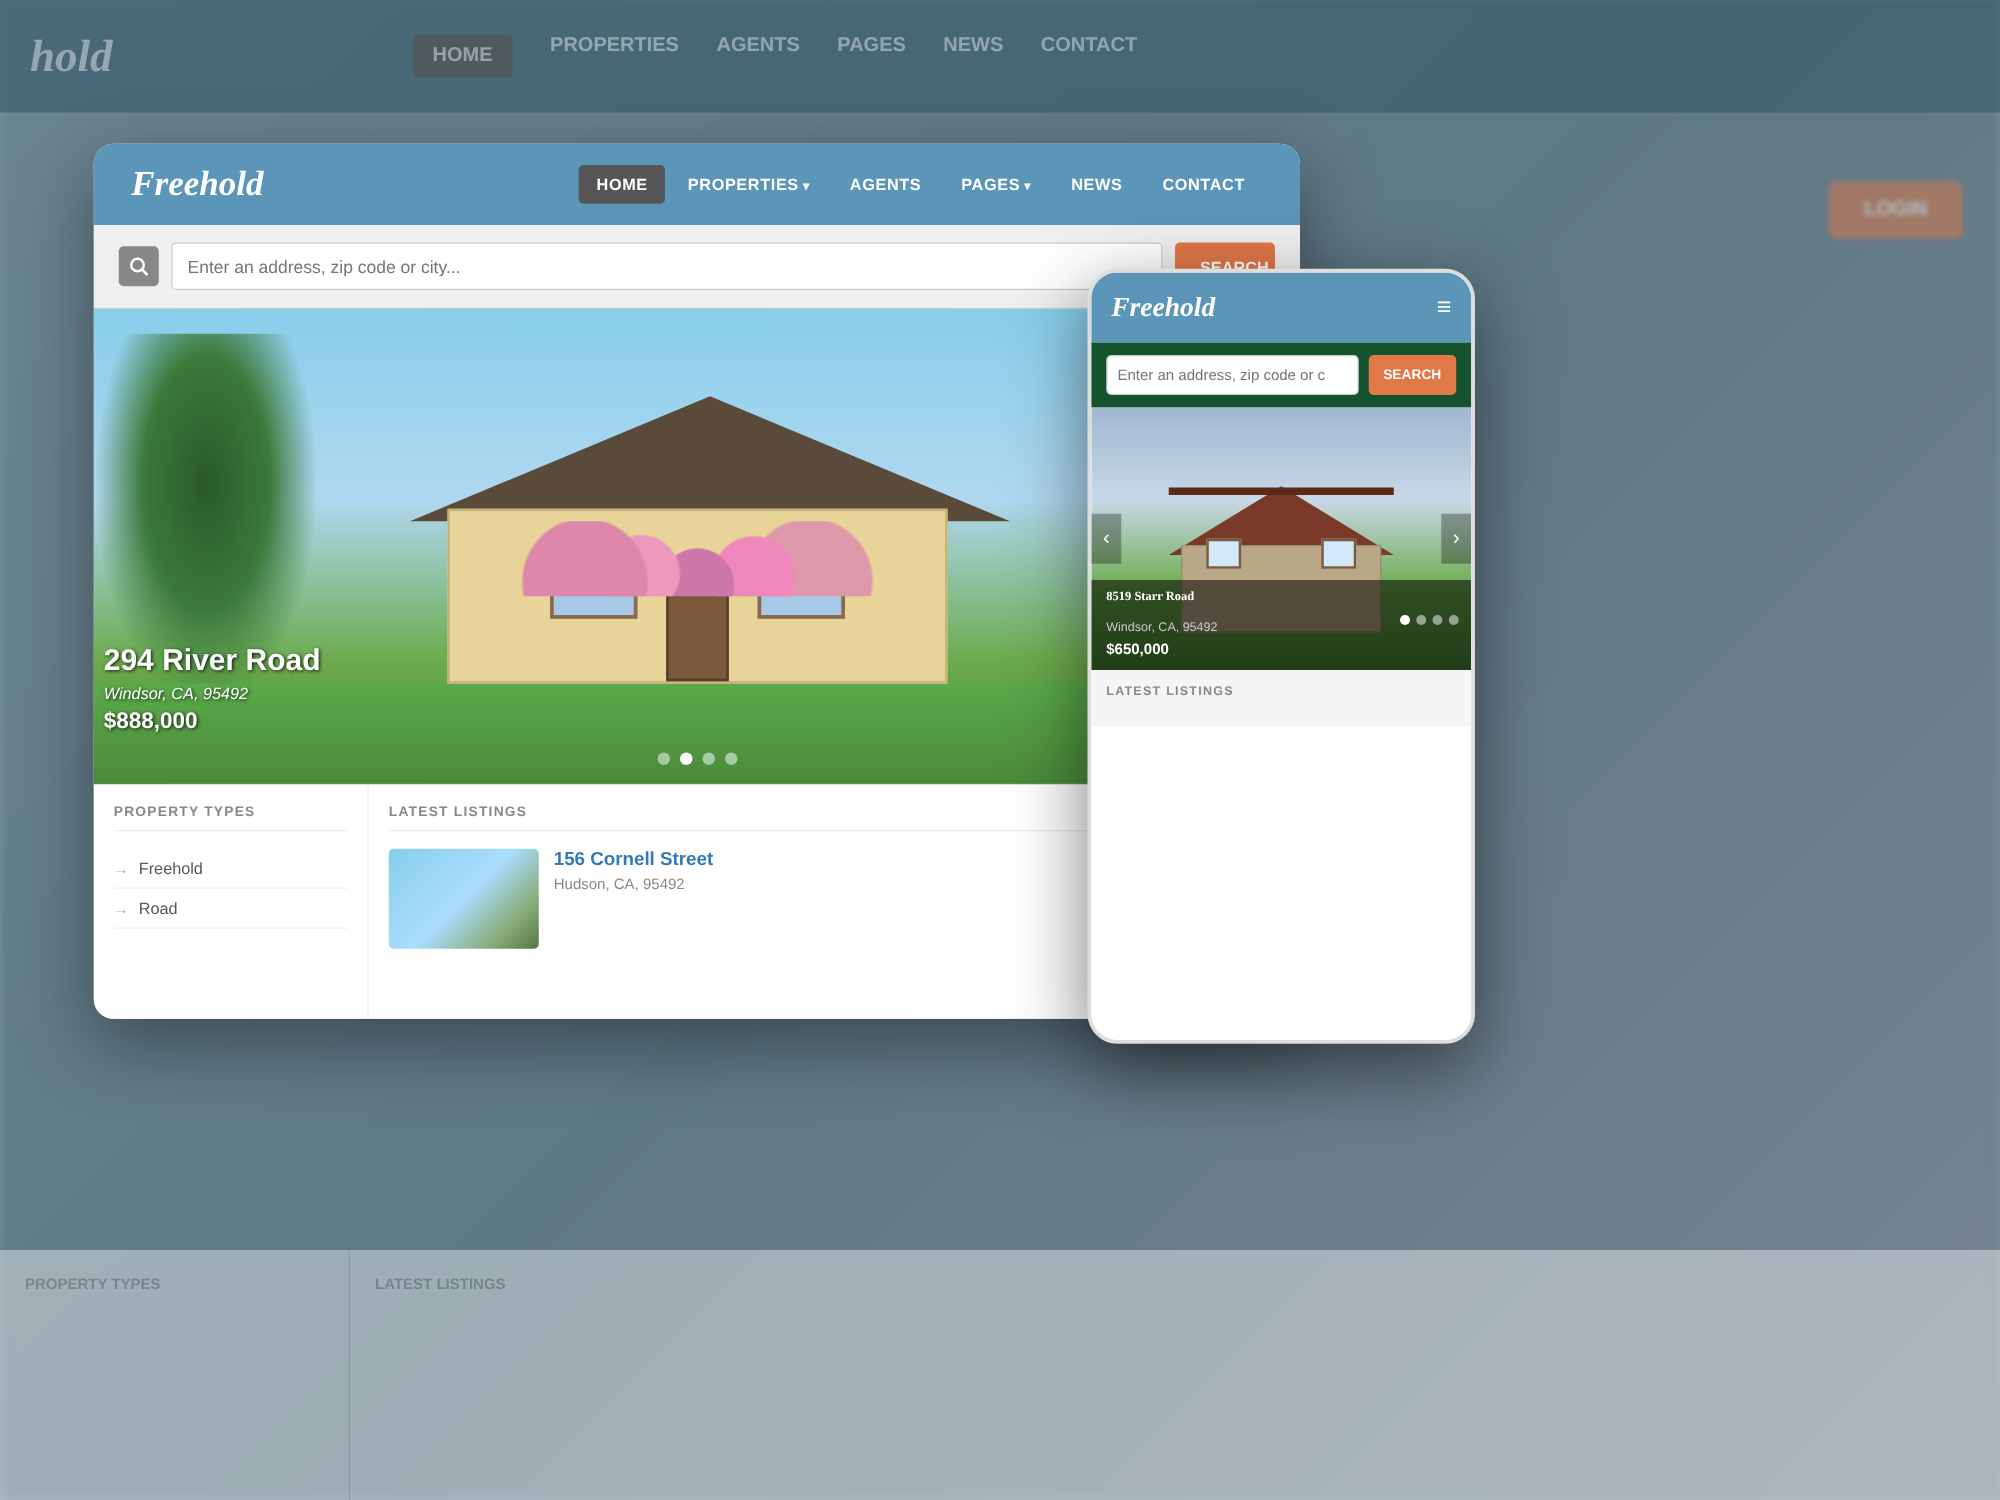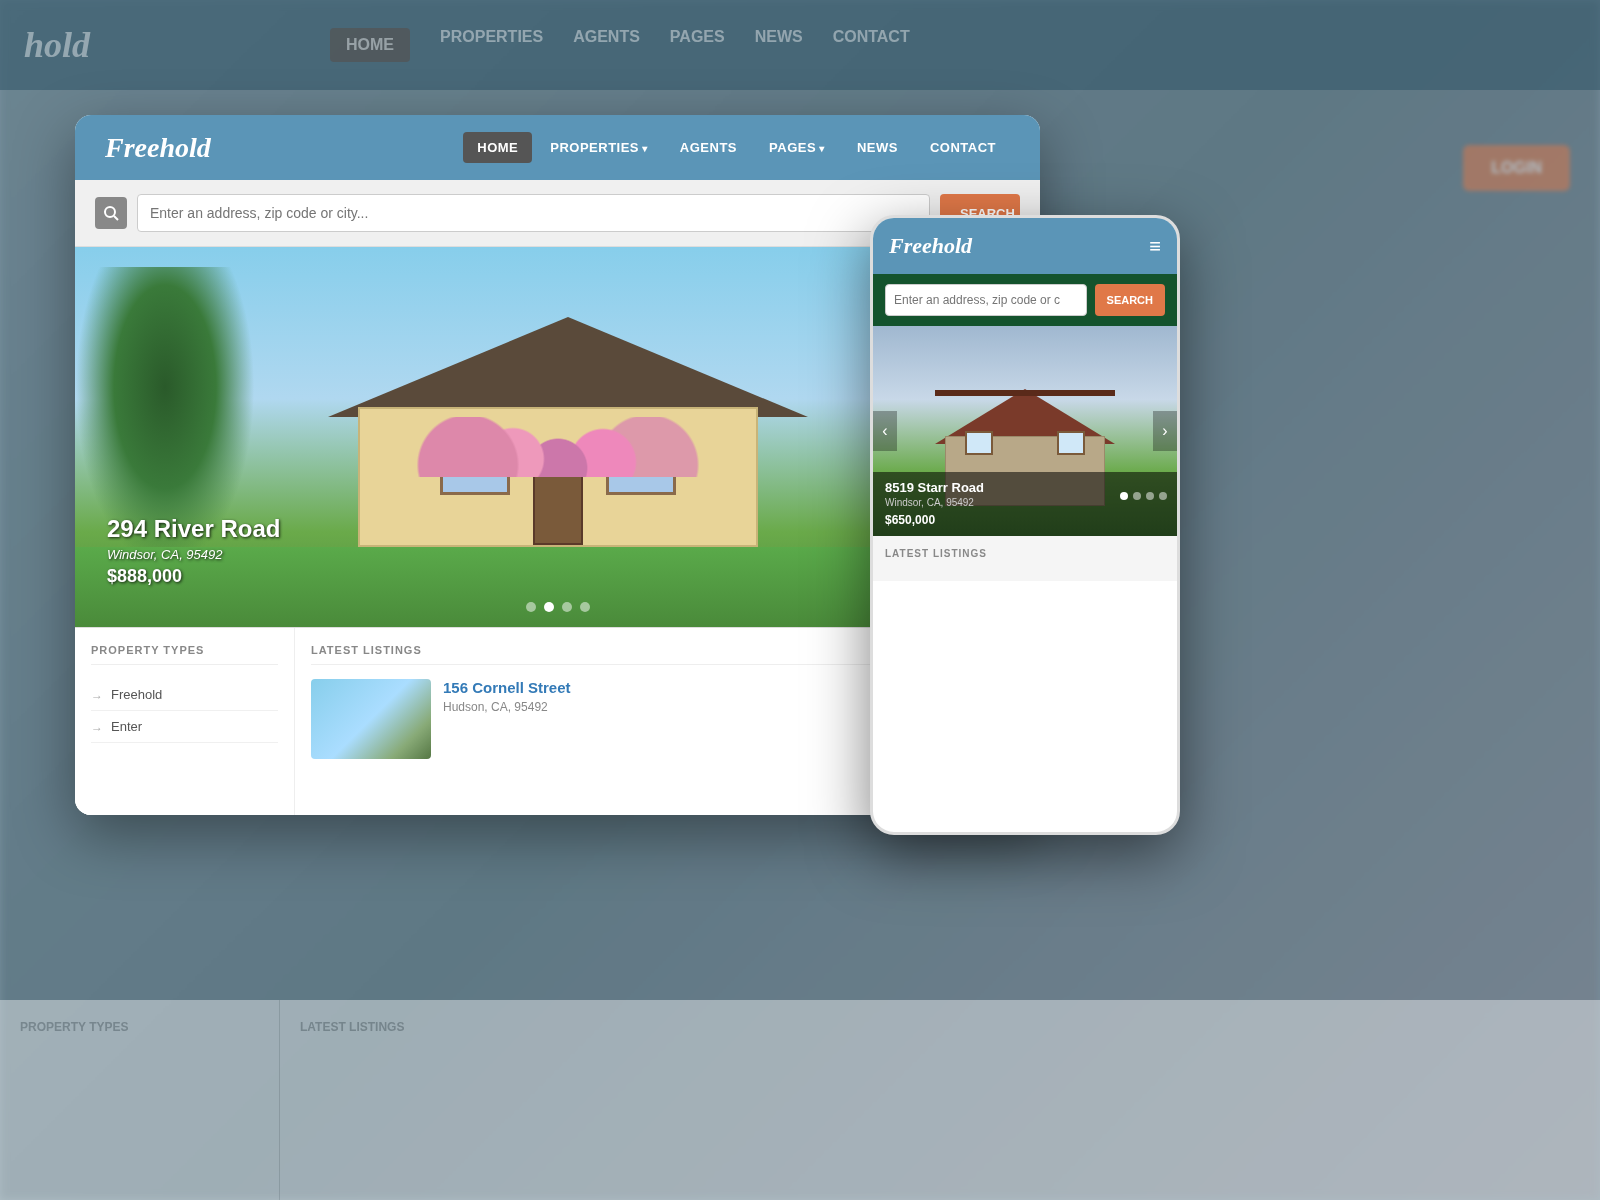--- a/index.html
+++ b/index.html
@@ -299,21 +299,21 @@
       top: 20px;
       right: 0;
       width: 150px;
       height: 280px;
       background: radial-gradient(ellipse at 50% 40%, #2a5a2a 0%, #3a7a3a 40%, transparent 70%);
     }
 
     .desk-hero-caption {
       position: absolute;
       bottom: 40px;
-      left: 32px;
+      left: 8px;
       color: white;
       text-shadow: 1px 1px 3px rgba(0,0,0,0.8);
     }
 
     .desk-hero-caption h2 {
       font-size: 24px;
       font-weight: bold;
       margin-bottom: 4px;
     }
 
@@ -571,23 +571,24 @@
       position: absolute;
       bottom: 0;
       left: 0;
       right: 0;
       background: rgba(0,0,0,0.55);
       padding: 8px 12px;
       color: white;
     }
 
     .mob-hero-caption h3 {
-      font-size: 13px;
-      font-weight: bold;
-      margin-bottom: 2px;
+      font-size: 10px;
+      font-weight: bold;
+      margin-bottom: 14px;
+      font-family: Liberation Serif, serif;
     }
 
     .mob-hero-caption p {
       font-size: 10px;
       color: #ccc;
       margin-bottom: 2px;
     }
 
     .mob-hero-caption .mob-price {
       font-size: 12px;
@@ -812,21 +813,21 @@
   <div class="desk-bottom">
 
     <div class="desk-property-types">
       <div class="desk-section-title">PROPERTY TYPES</div>
       <div class="prop-type-item">
         <span class="prop-type-arrow">→</span>
         <span>Freehold</span>
       </div>
       <div class="prop-type-item">
         <span class="prop-type-arrow">→</span>
-        <span>Enter</span>
+        <span>Road</span>
       </div>
     </div>
 
     <div class="desk-latest-listings">
       <div class="desk-section-title">LATEST LISTINGS</div>
       <div class="listing-item">
         <div class="listing-thumb"></div>
         <div class="listing-info">
           <h3>156 Cornell Street</h3>
           <p>Hudson, CA, 95492</p>

